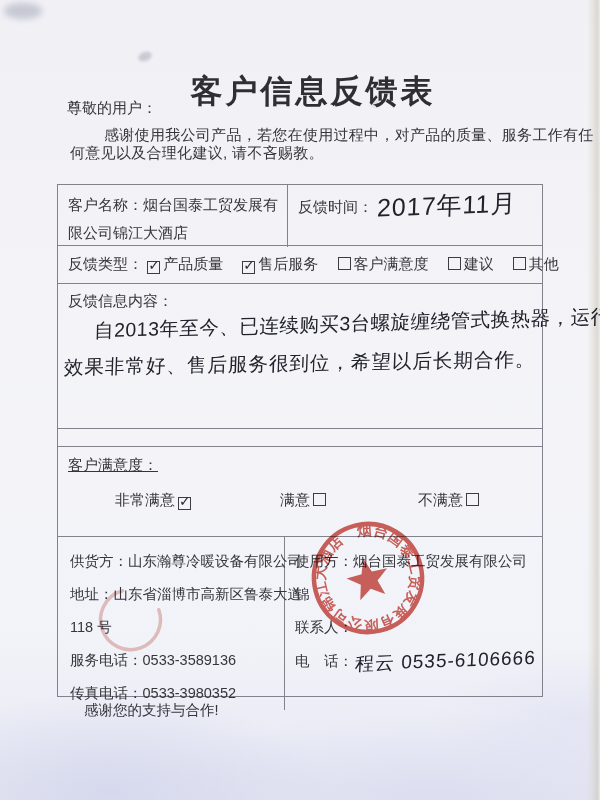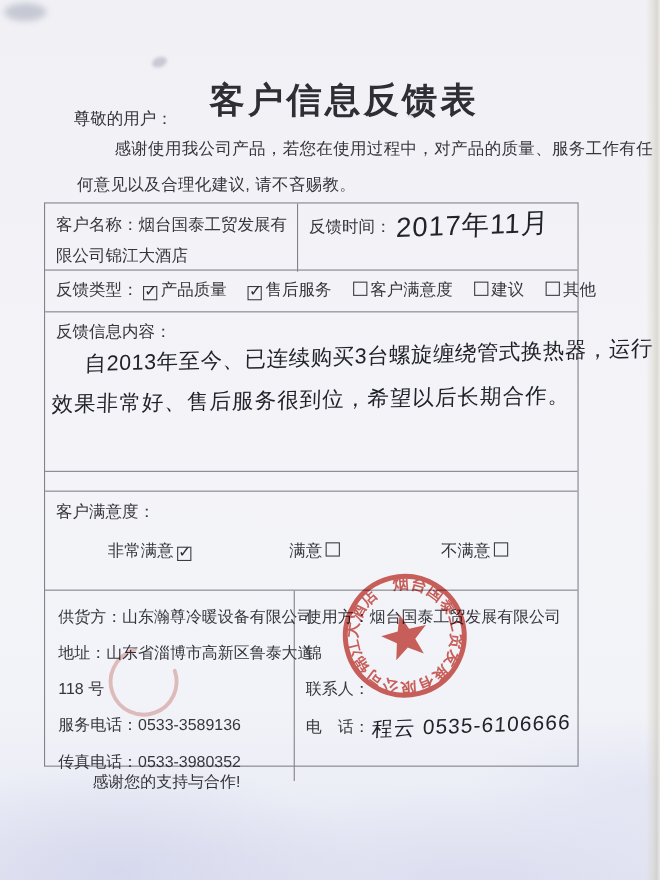--- a/index.html
+++ b/index.html
@@ -19,35 +19,35 @@
     background:rgba(146,152,170,.45);filter:blur(3px);}
   .smudge2{position:absolute;left:138px;top:52px;width:14px;height:9px;border-radius:50%;
     background:rgba(125,130,148,.35);filter:blur(1.5px);transform:rotate(-20deg);}
   .smudge3{position:absolute;left:370px;top:100px;width:10px;height:7px;border-radius:50%;
     background:rgba(150,155,170,.25);filter:blur(1.5px);}
 
   .title{position:absolute;top:57px;left:0;width:100%;margin:13px;text-align:center;
     font-size:32px;font-weight:bold;letter-spacing:3px;color:#2e2e34;}
   .salutation{position:absolute;left:67px;top:99px;font-size:15px;}
   .intro1{position:absolute;left:104px;top:126px;font-size:15px;letter-spacing:.3px;}
-  .intro2{position:absolute;left:70px;top:159px;font-size:15px;letter-spacing:.3px;}
+  .intro2{position:absolute;left:70px;top:144px;font-size:15px;letter-spacing:.3px;}
 
-  .ftable{position:absolute;left:40px;top:184px;width:484px;border:1px solid #82828c;}
+  .ftable{position:absolute;left:57px;top:184px;width:484px;border:1px solid #82828c;}
   .frow{position:relative;border-top:1px solid #82828c;font-size:15px;}
   .frow:first-child{border-top:none;}
   .cells{display:flex;}
   .cell{box-sizing:border-box;}
   .r1{height:60px;}
   .r1 .cell-left{width:230px;border-right:1px solid #82828c;padding:6px 8px 0 10px;line-height:28px;}
   .r1 .cell-right{flex:1;padding:6px 8px 0 10px;line-height:28px;}
   .r2{height:37px;padding-left:10px;line-height:36px;white-space:nowrap;}
   .r3{height:144px;}
   .r3 .lbl{padding:8px 0 0 10px;}
   .r4{height:17px;}
-  .r5{height:89px;}
+  .r5{height:89px;text-decoration:underline;}
   .r5 .lbl{padding:9px 0 0 10px;}
   .r6{height:159px;}
   .r6 .cell-left{width:227px;border-right:1px solid #82828c;padding:8px 8px 0 12px;line-height:33px;font-size:14.5px;white-space:nowrap;}
   .r6 .cell-right{flex:1;padding:8px 4px 0 10px;line-height:33px;font-size:14.5px;}
 
   .opt{margin-right:15px;white-space:nowrap;}
   .cb{display:inline-block;width:13px;height:13px;border:1.5px solid #3c3c44;box-sizing:border-box;
     vertical-align:-1px;text-align:center;background:transparent;}
   .cb-pre{margin-right:3px;}
   .cb-post{margin-left:3px;}

